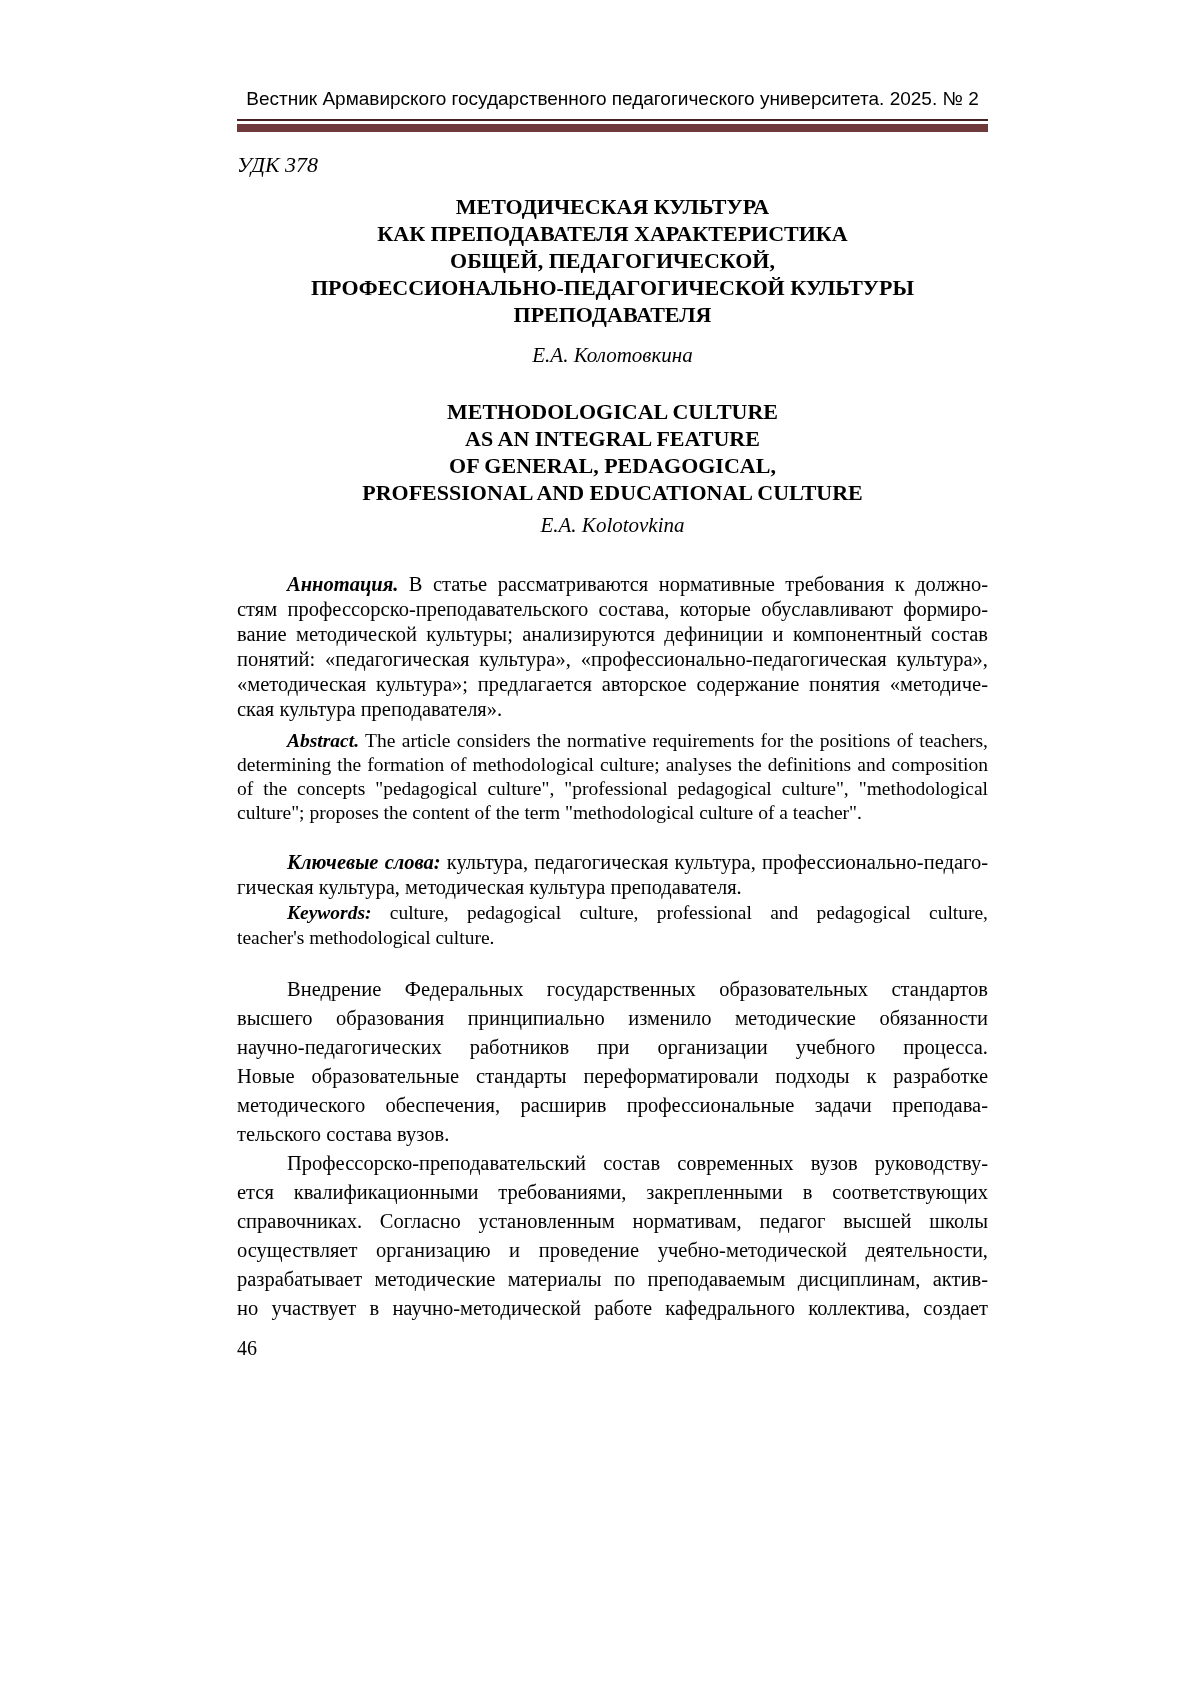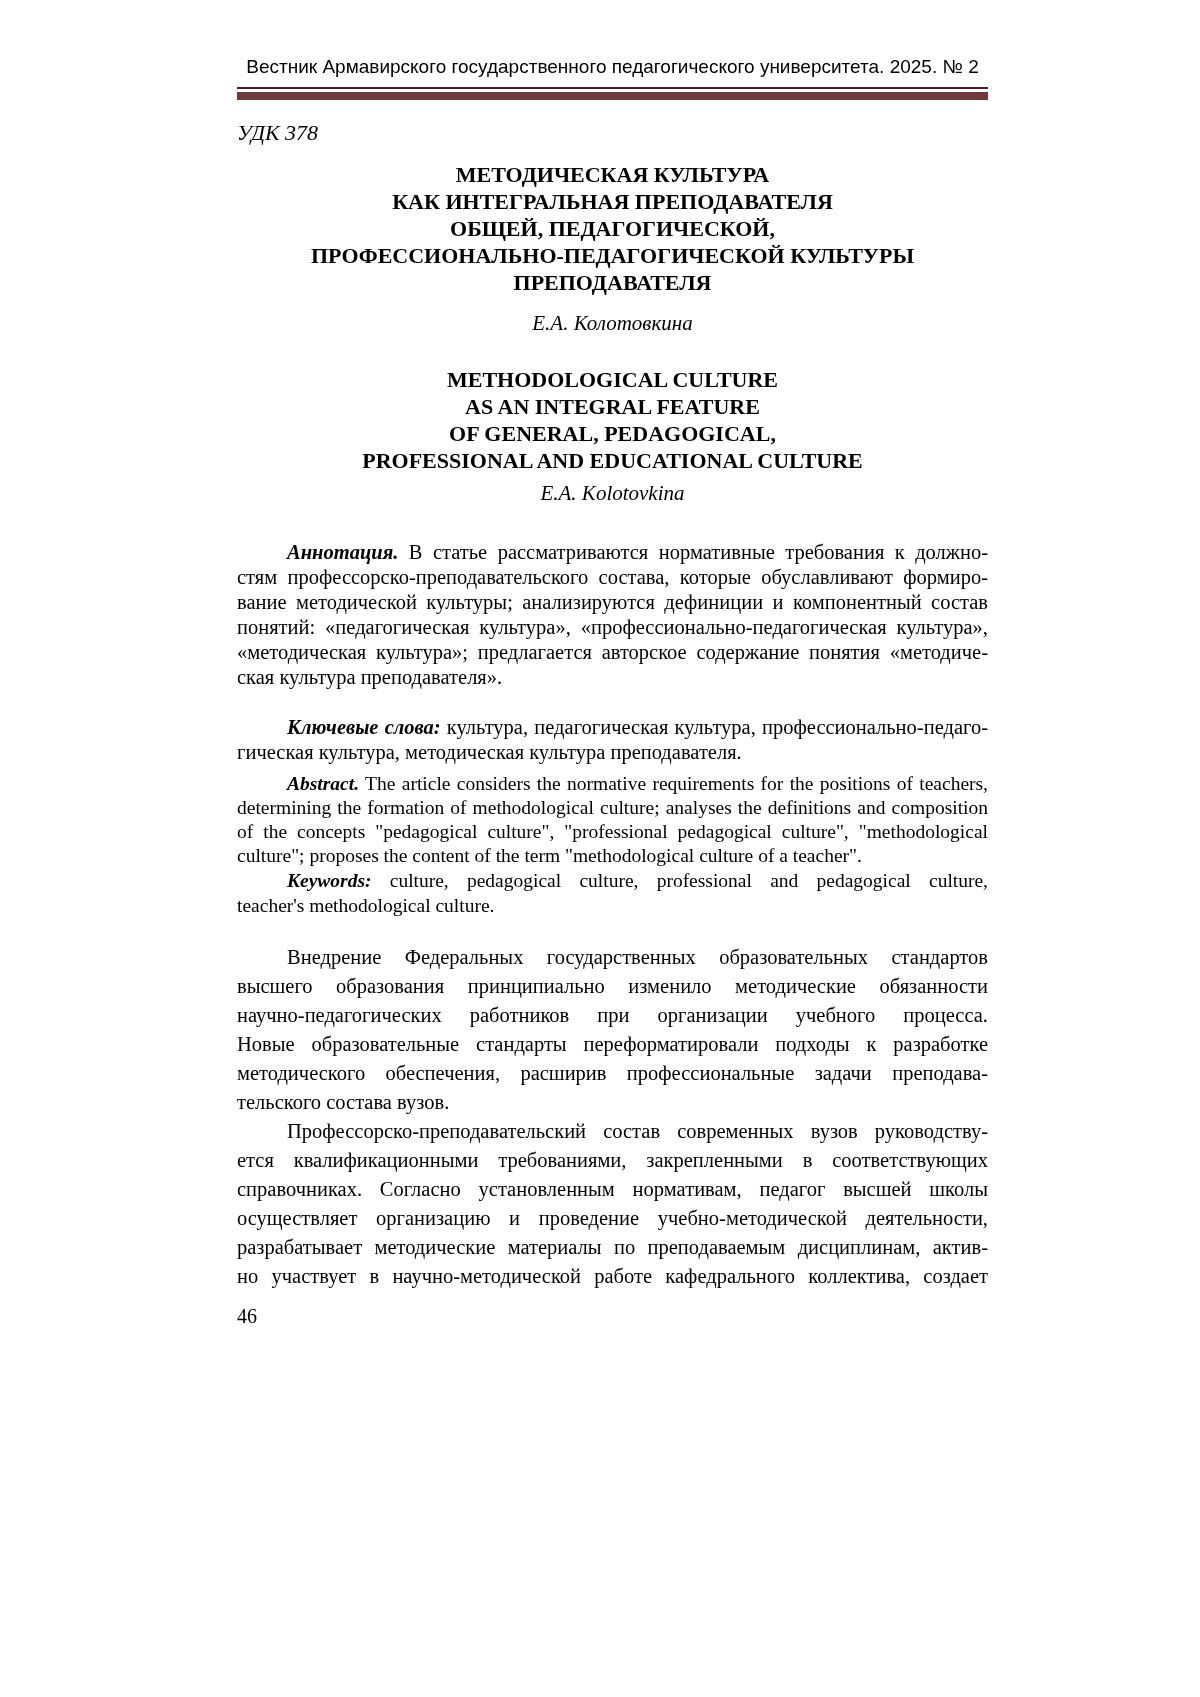--- a/index.html
+++ b/index.html
@@ -12,21 +12,21 @@
     font-family: "Liberation Serif", "DejaVu Serif", serif;
     overflow: hidden;
   }
   .content-col {
     position: absolute;
     left: 237px;
     top: 0;
     width: 751px;
   }
   
-  .running-head { padding-top: 55px; }
+  .running-head { padding-top: 87px; }
   .running-head-text {
     font-family: "Liberation Sans", "DejaVu Sans", sans-serif;
     font-size: 19px;
     line-height: 24px;
     text-align: center;
     white-space: nowrap;
   }
   .rule-thin  { margin-top: 8px; height: 2px; background: #442020; }
   .rule-thick { margin-top: 3px; height: 8px; background: #6e3a3c; }
 
@@ -88,21 +88,21 @@
     <header class="running-head">
       <div class="running-head-text">Вестник Армавирского государственного педагогического университета. 2025. № 2</div>
       <div class="rule-thin"></div>
       <div class="rule-thick"></div>
     </header>
 
     <div class="udc">УДК 378</div>
 
     <h1 class="title-block title-ru" style="margin-bottom:0; font-size:22px;">
       <div class="title-line">МЕТОДИЧЕСКАЯ КУЛЬТУРА</div>
-      <div class="title-line">КАК ИНТЕГРАЛЬНАЯ ПРЕПОДАВАТЕЛЯ</div>
+      <div class="title-line">КАК ПРЕПОДАВАТЕЛЯ ХАРАКТЕРИСТИКА</div>
       <div class="title-line">ОБЩЕЙ, ПЕДАГОГИЧЕСКОЙ,</div>
       <div class="title-line">ПРОФЕССИОНАЛЬНО-ПЕДАГОГИЧЕСКОЙ КУЛЬТУРЫ</div>
       <div class="title-line">ПРЕПОДАВАТЕЛЯ</div>
     </h1>
     <div class="author author-ru">Е.А. Колотовкина</div>
 
     <h2 class="title-block title-en" style="margin-bottom:0; font-size:22px;">
       <div class="title-line">METHODOLOGICAL CULTURE</div>
       <div class="title-line">AS AN INTEGRAL FEATURE</div>
       <div class="title-line">OF GENERAL, PEDAGOGICAL,</div>
@@ -112,29 +112,29 @@
 
     <div id="paragraphs">
         <div class="para abstract-ru">
           <div class="pline first"><span class="lead">Аннотация.</span> В статье рассматриваются нормативные требования к должно-</div>
           <div class="pline">стям профессорско-преподавательского состава, которые обуславливают формиро-</div>
           <div class="pline">вание методической культуры; анализируются дефиниции и компонентный состав</div>
           <div class="pline">понятий: «педагогическая культура», «профессионально-педагогическая культура»,</div>
           <div class="pline">«методическая культура»; предлагается авторское содержание понятия «методиче-</div>
           <div class="pline lastline">ская культура преподавателя».</div>
         </div>
-        <div class="para keywords-ru gap">
-          <div class="pline first"><span class="lead">Ключевые слова:</span> культура, педагогическая культура, профессионально-педаго-</div>
-          <div class="pline lastline">гическая культура, методическая культура преподавателя.</div>
-        </div>
         <div class="para abstract-en">
           <div class="pline first"><span class="lead">Abstract.</span> The article considers the normative requirements for the positions of teachers,</div>
           <div class="pline">determining the formation of methodological culture; analyses the definitions and composition</div>
           <div class="pline">of the concepts "pedagogical culture", "professional pedagogical culture", "methodological</div>
           <div class="pline lastline">culture"; proposes the content of the term "methodological culture of a teacher".</div>
+        </div>
+        <div class="para keywords-ru gap">
+          <div class="pline first"><span class="lead">Ключевые слова:</span> культура, педагогическая культура, профессионально-педаго-</div>
+          <div class="pline lastline">гическая культура, методическая культура преподавателя.</div>
         </div>
         <div class="para keywords-en">
           <div class="pline first"><span class="lead">Keywords:</span> culture, pedagogical culture, professional and pedagogical culture,</div>
           <div class="pline lastline">teacher's methodological culture.</div>
         </div>
         <div class="para body gap">
           <div class="pline first">Внедрение Федеральных государственных образовательных стандартов</div>
           <div class="pline">высшего образования принципиально изменило методические обязанности</div>
           <div class="pline">научно-педагогических работников при организации учебного процесса.</div>
           <div class="pline">Новые образовательные стандарты переформатировали подходы к разработке</div>

